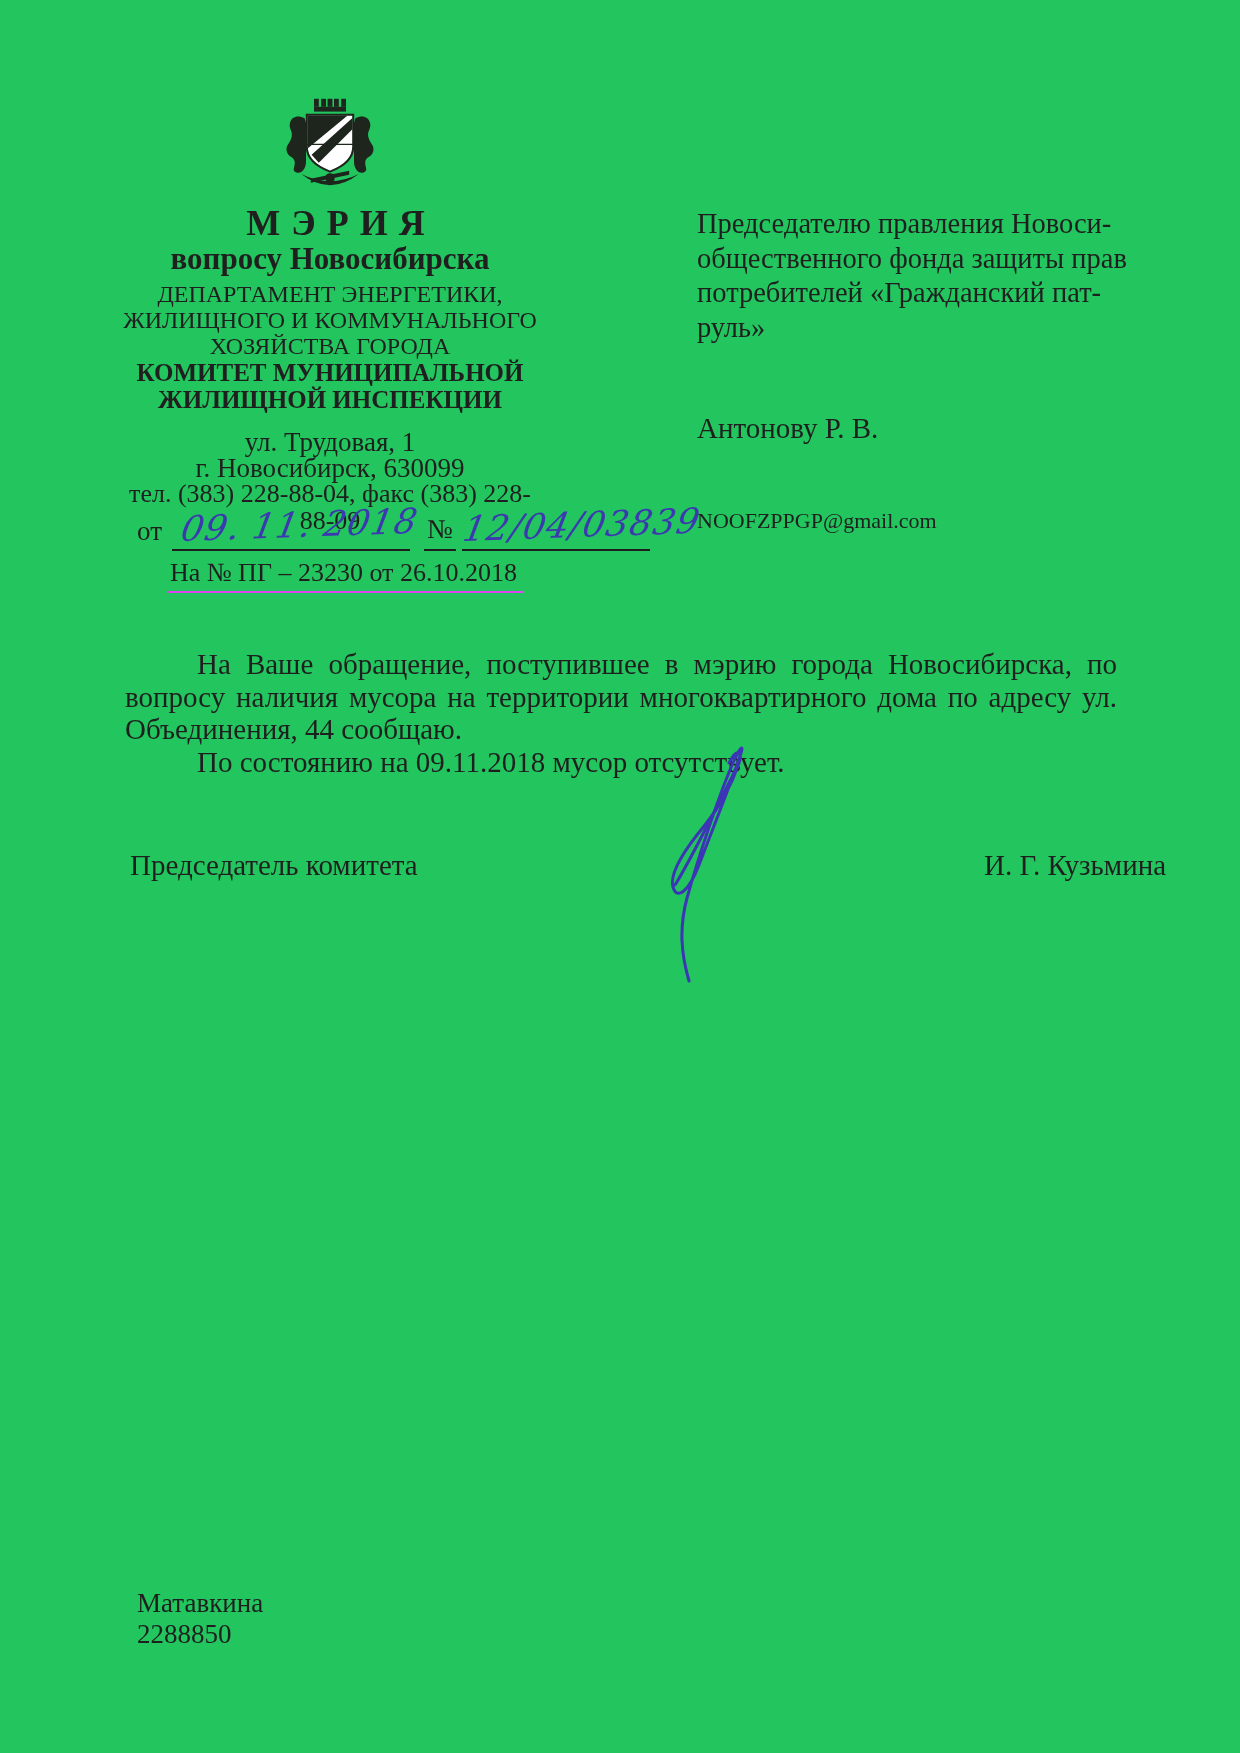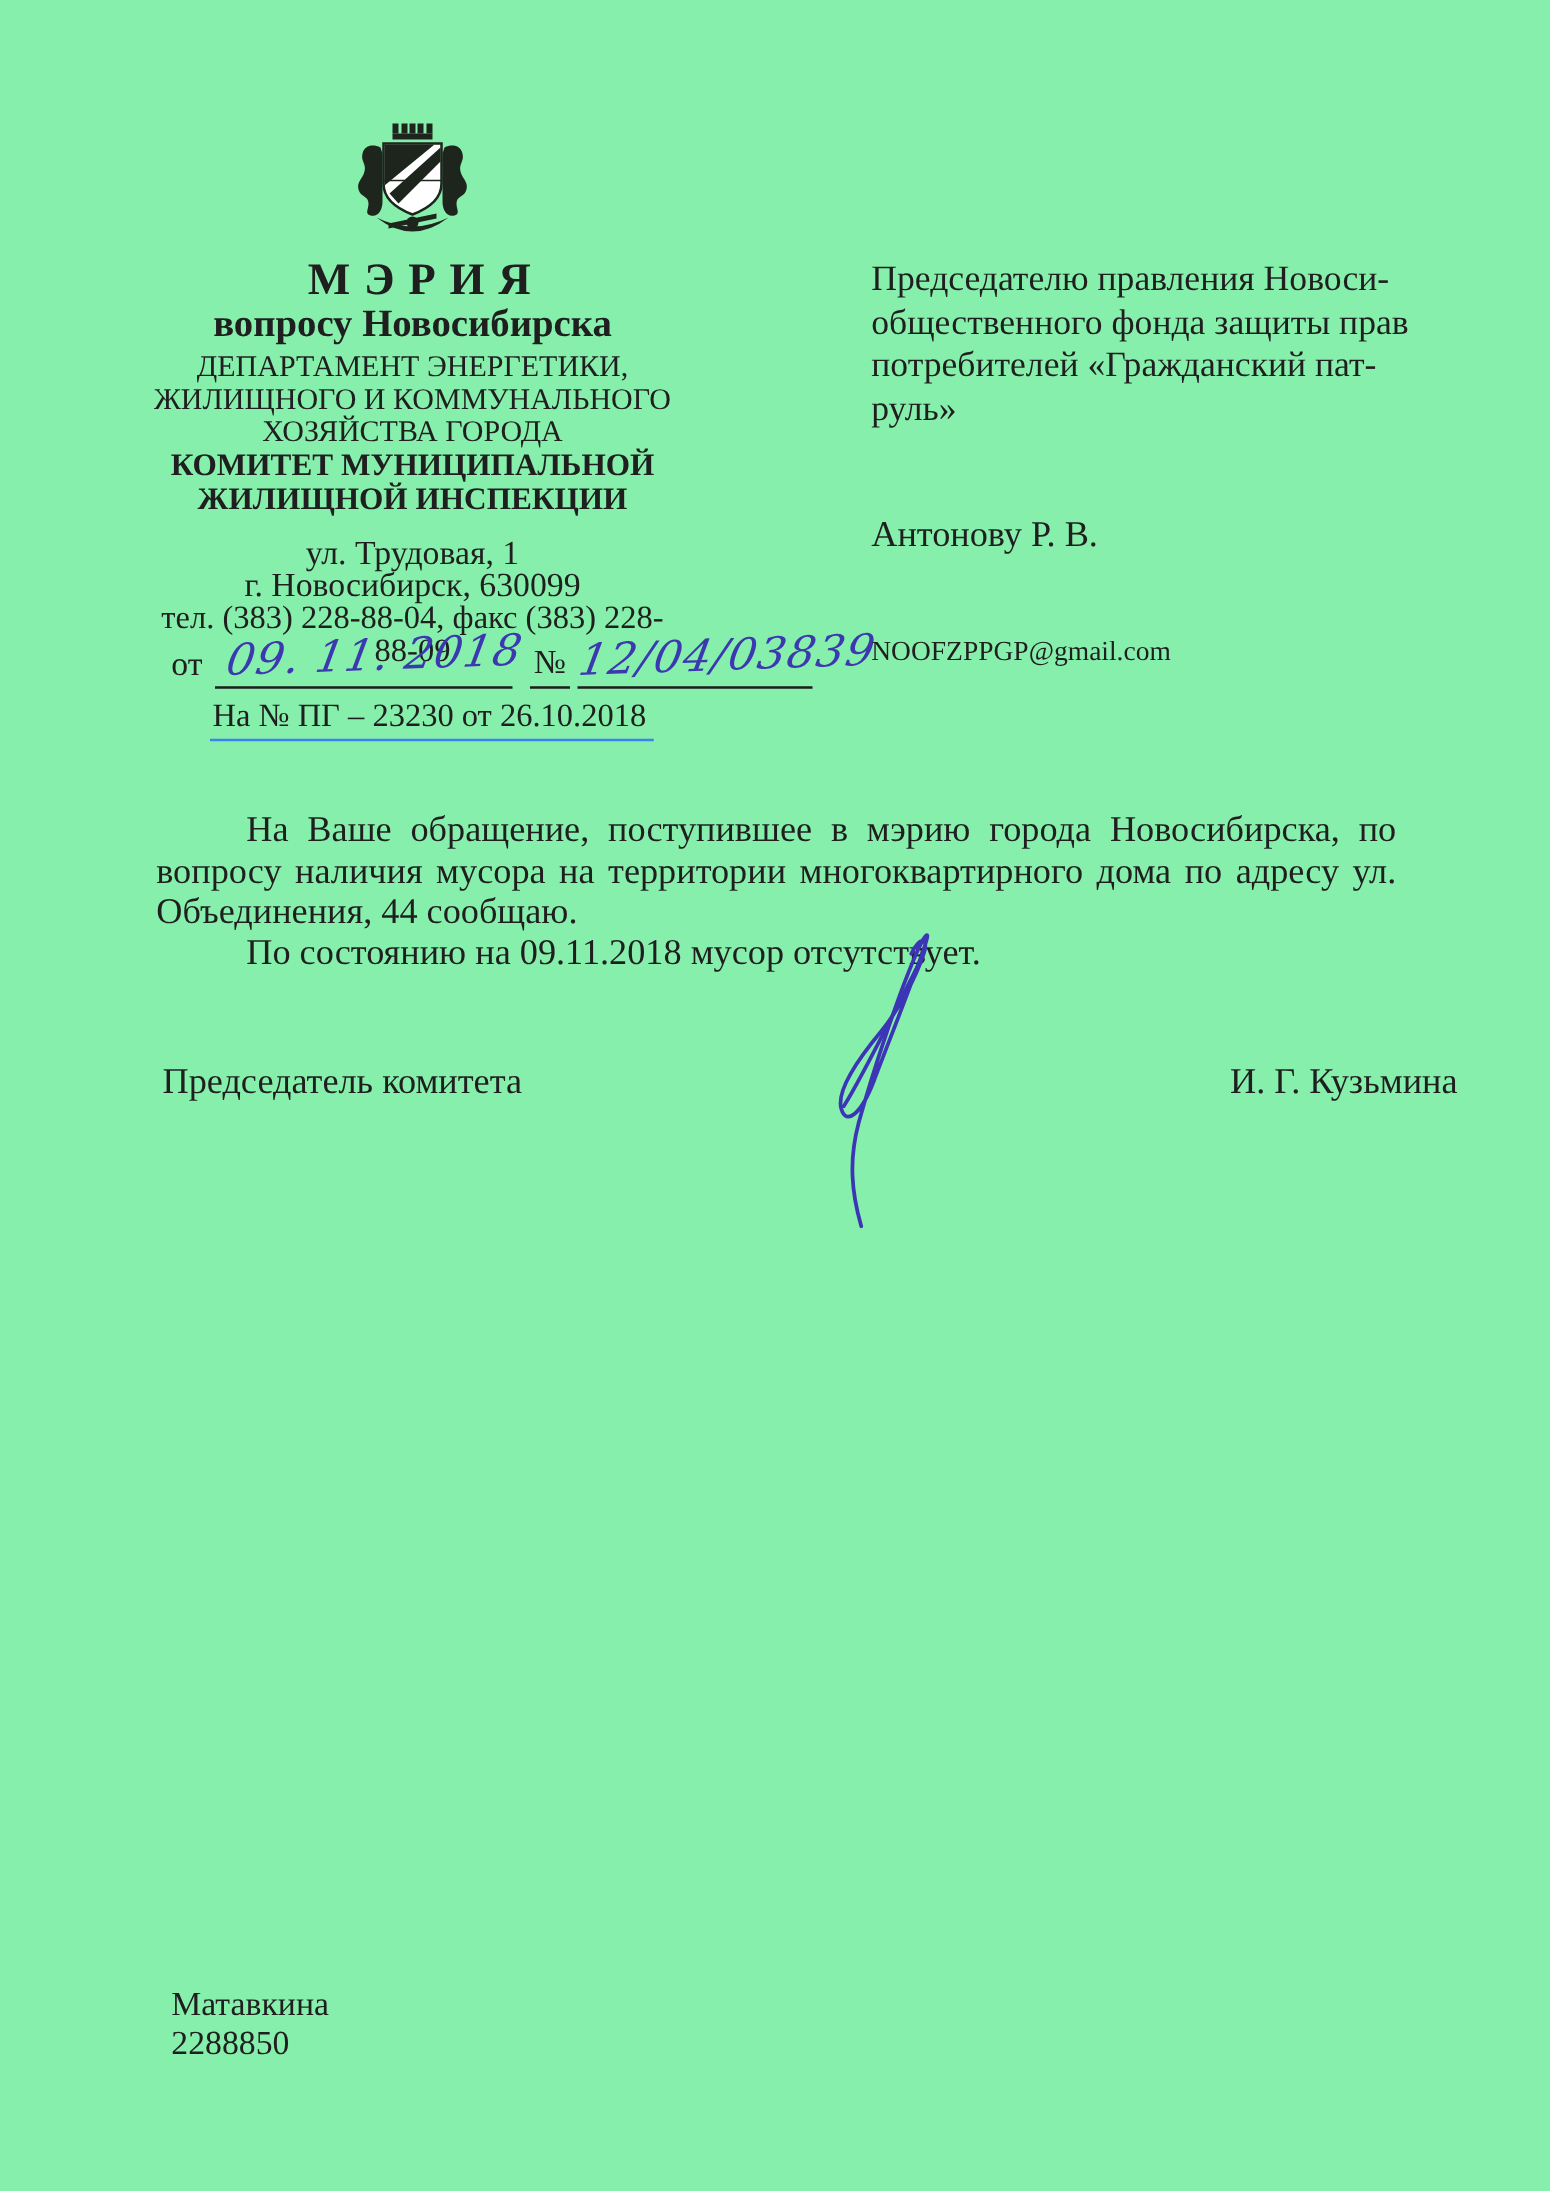--- a/index.html
+++ b/index.html
@@ -1,21 +1,21 @@
 <!DOCTYPE html>
 <html lang="ru"><head>
 <meta charset="utf-8">
 <style>
   html,body { margin:0; padding:0; background:#e8e8e8; }
   .page {
     position: relative;
     width: 1240px;
     height: 1753px;
     margin: 0 auto;
-    background: #86efac;
+    background: #22c55e;
     font-family: "Liberation Serif", serif;
     color: #1f1f1f;
     overflow: hidden;
   }
   
   .lc { position:absolute; left:115px; width:430px; text-align:center; line-height:1.05; }
   .org-title { font-size:36px; font-weight:bold; letter-spacing:11px; padding-left:11px; }
   .org-sub   { font-size:31px; font-weight:bold; }
   .dept      { font-size:24px; }
   .committee { font-size:25px; font-weight:bold; }
@@ -33,21 +33,21 @@
   .no-sign { display:inline-block; vertical-align:bottom; border-bottom:2px solid #1d1d1d; margin-left:14px; padding:0 3px 4px 3px; }
   .blank2 { width:188px; margin-left:6px; }
   .hand {
     position:absolute; left:6px; bottom:0px; white-space:nowrap;
     font-family:"DejaVu Serif", serif; font-style:italic;
     font-size:35px; color:#3c38b0; letter-spacing:1px;
     transform: skewX(-12deg) rotate(-2deg); transform-origin:left bottom;
   }
   .ref-line {
     position:absolute; left:168px; top:558px; font-size:26px;
-    border-bottom:2px solid #3b82f6; padding:0 6px 3px 2px;
+    border-bottom:2px solid #d946ef; padding:0 6px 3px 2px;
   }
   
   .recipient { position:absolute; left:697px; top:207px; width:440px; font-size:28.5px; line-height:34.5px; }
   .recipient-name { position:absolute; left:697px; top:412px; font-size:29px; }
   .recipient-email { position:absolute; left:697px; top:508px; font-size:22px; }
   
   .body-p1 {
     position:absolute; left:125px; top:648px; width:992px;
     font-size:29px; line-height:32.6px; text-align:justify; text-indent:72px;
   }

